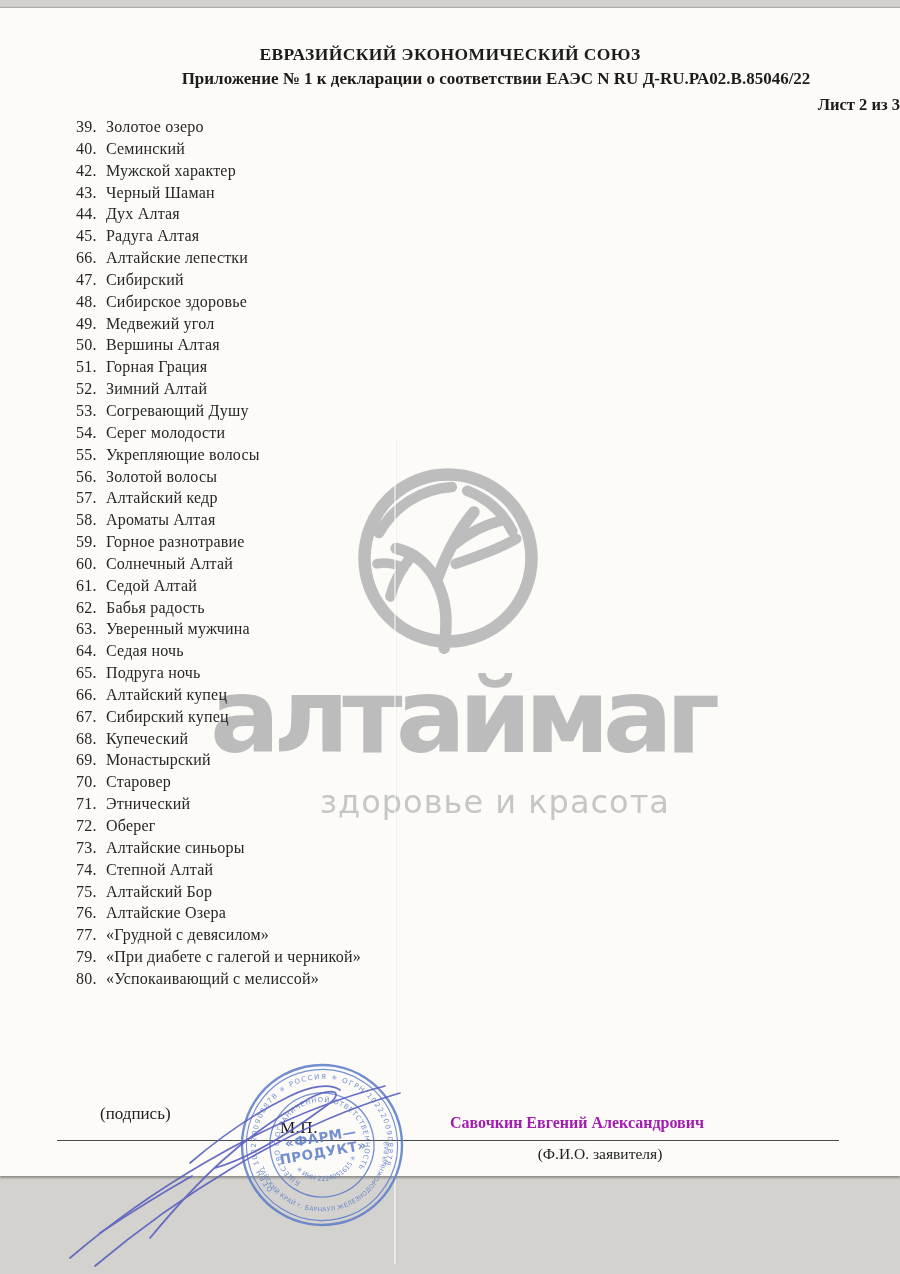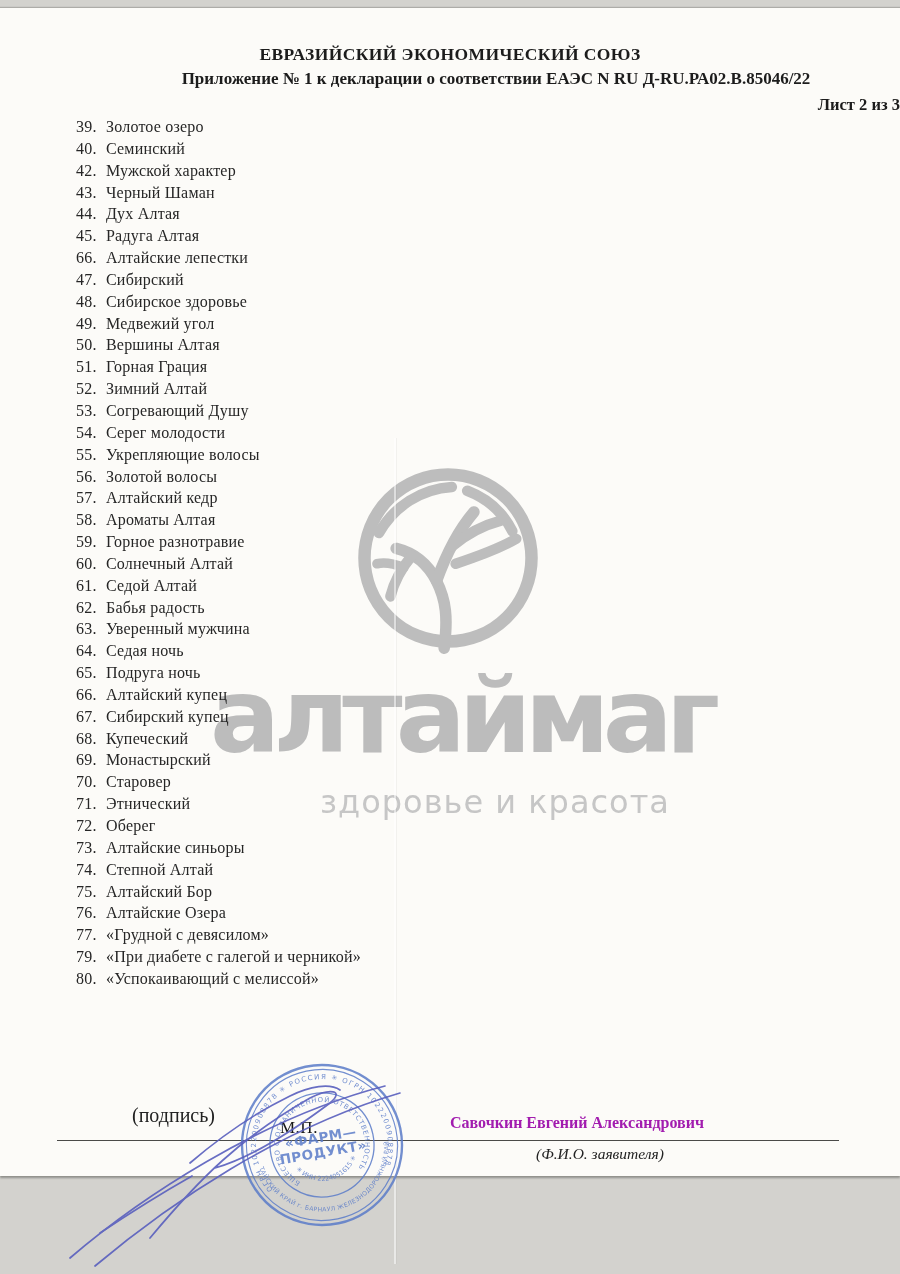--- a/index.html
+++ b/index.html
@@ -30,23 +30,23 @@
     font-family:"DejaVu Sans", sans-serif;font-weight:bold;
     font-size:104px;letter-spacing:-7px;line-height:1;color:#bcbcbc;
   }
   .wm-tagline{
     left:300px;top:775px;width:390px;text-align:center;
     font-family:"DejaVu Sans", sans-serif;font-size:32px;letter-spacing:1px;color:#c6c6c6;
   }
   
   .sig-line{position:absolute;left:57px;top:1132px;width:782px;height:1px;background:#4a4a48;z-index:2;}
   .mp{position:absolute;left:280px;top:1110px;font-size:17px;color:#161616;z-index:4;letter-spacing:.5px;}
-  .cap-sign{position:absolute;left:100px;top:1096px;width:115px;text-align:right;font-size:20px;color:#222;z-index:3;}
+  .cap-sign{position:absolute;left:100px;top:1096px;width:115px;text-align:left;font-size:17px;color:#222;z-index:3;}
   .fio-name{position:absolute;left:450px;top:1106px;width:300px;text-align:left;font-size:16px;color:#a21caf;z-index:3;white-space:nowrap;font-weight:bold;}
-  .fio-cap{position:absolute;left:450px;top:1137px;width:300px;text-align:center;font-size:15.5px;color:#222;z-index:3;font-style:italic;}
+  .fio-cap{position:absolute;left:450px;top:1137px;width:300px;text-align:center;font-size:15.5px;color:#222;z-index:3;}
   .stamp{position:absolute;left:237px;top:1052px;width:170px;height:170px;z-index:5;opacity:.85;}
   .signature{position:absolute;left:40px;top:1055px;width:380px;height:212px;z-index:6;}
   .fold{position:absolute;left:394px;top:430px;width:2px;height:826px;background:rgba(255,255,255,.5);box-shadow:1px 0 0 rgba(120,118,108,.07);z-index:2;}
   svg text{font-family:"DejaVu Sans", sans-serif;}
 </style>
 </head>
 <body>
 
 <div class="page">
 

